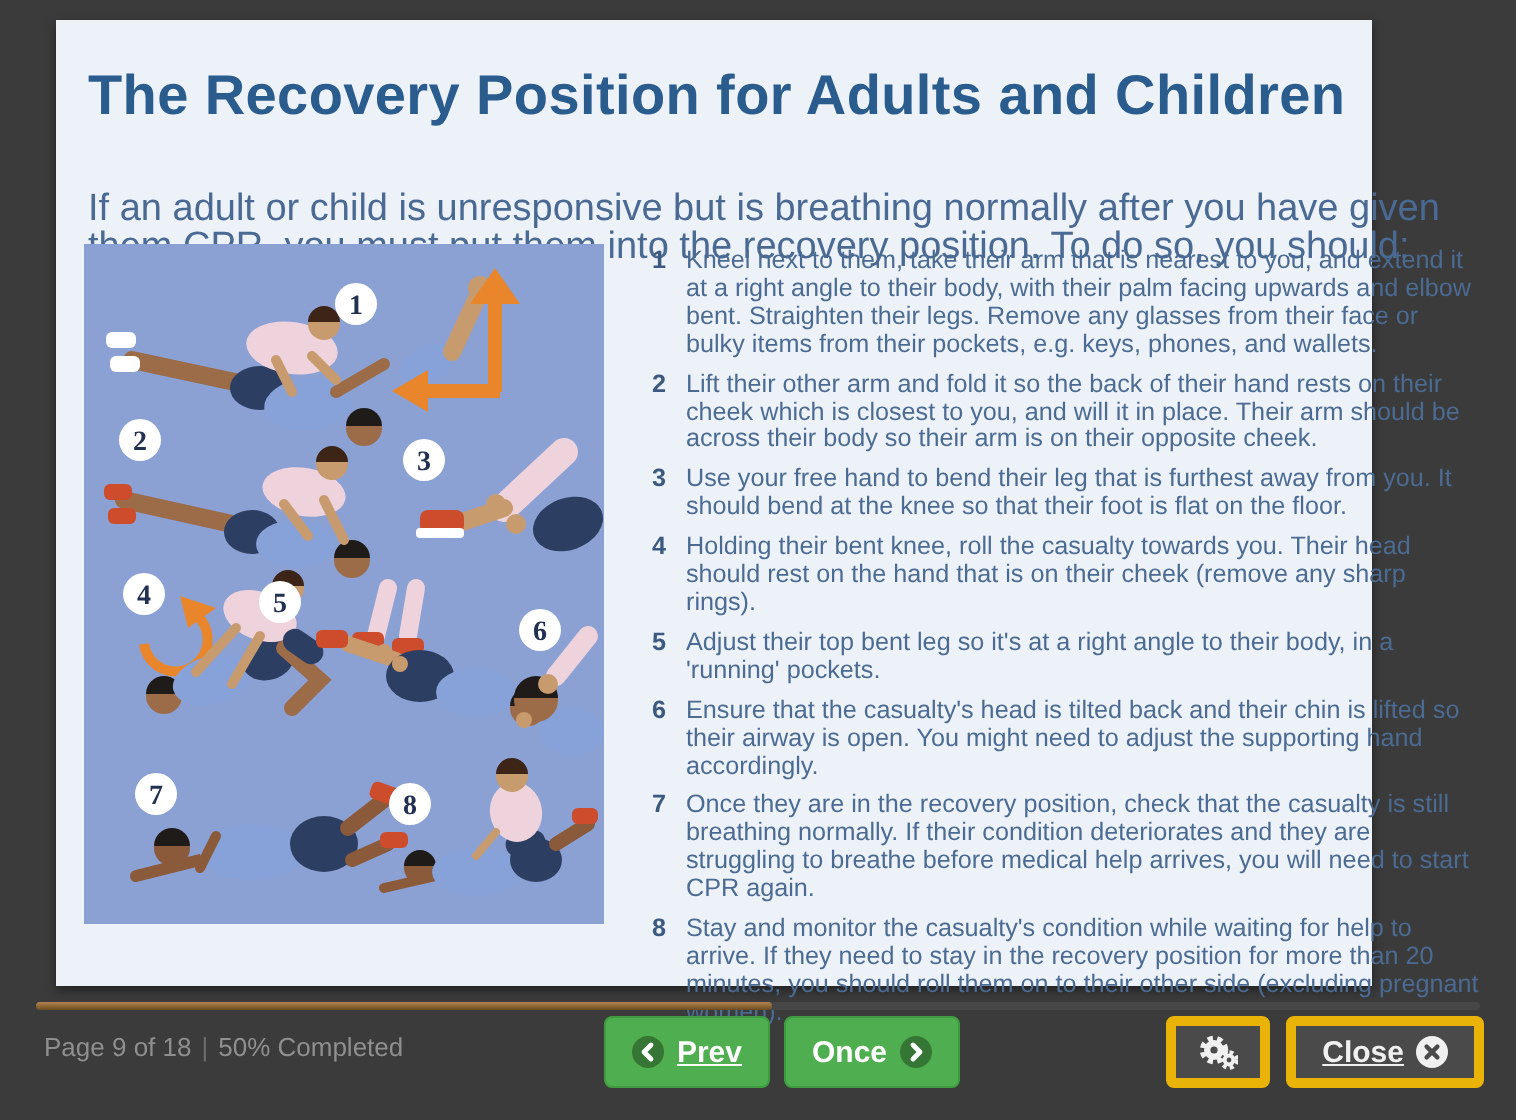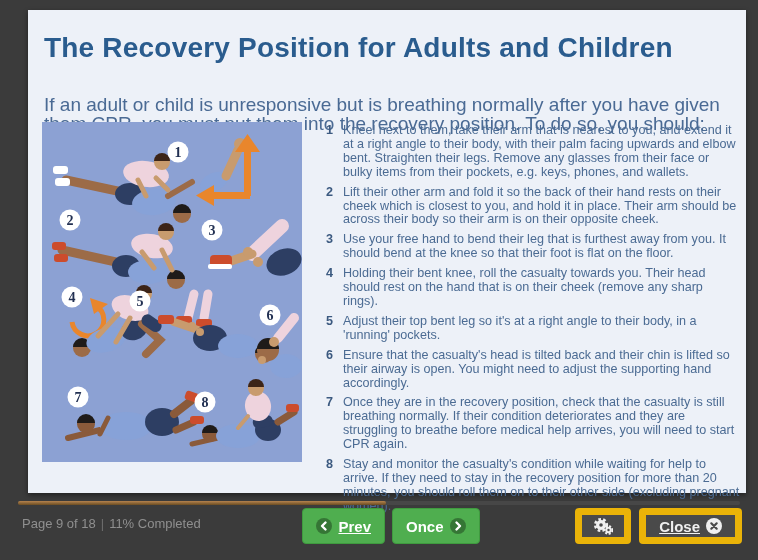--- a/index.html
+++ b/index.html
@@ -1,19 +1,19 @@
 <!DOCTYPE html>
 <html><head>
 <meta charset="utf-8">
 <style>
   html,body{margin:0;padding:0;background:#3b3b3b;}
   .stage{position:relative;width:758px;height:560px;background:#3b3b3b;overflow:hidden;
          font-family:"Liberation Sans",sans-serif;}
   
-  .card{position:absolute;left:28px;top:10px;width:718px;height:483px;background:#edf1f8;
+  .card{position:absolute;left:28px;top:10px;width:658px;height:483px;background:#edf1f8;
         box-shadow:0 2px 5px rgba(0,0,0,.45);}
   .title{position:absolute;left:16px;top:22px;margin:0;font-size:28px;font-weight:bold;
          color:#2a5c8e;letter-spacing:.2px;}
   .intro{position:absolute;left:16px;top:66px;width:692px;font-size:19px;line-height:19px;
          color:#4a6a94;}
   
   .illus{position:absolute;left:14px;top:112px;width:260px;height:340px;background:#8ca1d3;}
   .illus svg{display:block;}
   
   .steps{position:absolute;left:298px;top:114px;width:414px;margin:0;padding:0;list-style:none;}
@@ -24,21 +24,21 @@
   .progress .fill{height:100%;background:linear-gradient(#b5834e,#6a4c22);border-radius:2px;}
   
   .pageinfo{position:absolute;left:22px;top:516px;font-size:13px;color:#8f8f8f;}
   .pageinfo .sep{color:#6d6d6d;padding:0 5px;}
   .navbtns{position:absolute;left:0;top:508px;width:100%;display:flex;justify-content:center;gap:7px;
            padding-left:24px;box-sizing:border-box;}
   .rightbtns{position:absolute;right:16px;top:508px;display:flex;gap:8px;}
   .btn{display:inline-flex;align-items:center;gap:6px;height:36px;padding:0 13px;border-radius:4px;
        font-size:15px;font-weight:bold;cursor:pointer;box-sizing:border-box;user-select:none;}
   .btn-green{background:#4fae4f;border:1px solid #3f9b3f;color:#fff;}
-  .btn-dark{background:#4a4a4a;border:7px solid #eab308;color:#f0f0f0;}
+  .btn-dark{background:#4a4a4a;border:5px solid #eab308;color:#f0f0f0;}
   .u{text-decoration:underline;}
   .icn{display:inline-flex;align-items:center;justify-content:center;}
   
   .skA{fill:#c89b6e}.skB{fill:#9c6b47}.skC{fill:#8a5a3a}
   .pk{fill:#eed3dd}.lb{fill:#87a2d8}.nv{fill:#2d3e63}
   .hrD{fill:#3c2417}.hrB{fill:#1f1b19}.sh{fill:#cc4c2c}.wh{fill:#ffffff}
   .lskA{stroke:#c89b6e;stroke-linecap:round;fill:none}
   .lskB{stroke:#9c6b47;stroke-linecap:round;fill:none}
   .lskC{stroke:#8a5a3a;stroke-linecap:round;fill:none}
   .lpk{stroke:#eed3dd;stroke-linecap:round;fill:none}
@@ -180,21 +180,21 @@
 
     <ol class="steps">
 
         <li class="step">
           <span class="n">1</span>
           <span class="t">Kneel next to them, take their arm that is nearest to you, and extend it at a right angle to their body, with their palm facing upwards and elbow bent. Straighten their legs. Remove any glasses from their face or bulky items from their pockets, e.g. keys, phones, and wallets.</span>
         </li>
 
         <li class="step">
           <span class="n">2</span>
-          <span class="t">Lift their other arm and fold it so the back of their hand rests on their cheek which is closest to you, and hold it in place. Their arm should be across their body so their arm is on their opposite cheek.</span>
+          <span class="t">Lift their other arm and fold it so the back of their hand rests on their cheek which is closest to you, and will it in place. Their arm should be across their body so their arm is on their opposite cheek.</span>
         </li>
 
         <li class="step">
           <span class="n">3</span>
           <span class="t">Use your free hand to bend their leg that is furthest away from you. It should bend at the knee so that their foot is flat on the floor.</span>
         </li>
 
         <li class="step">
           <span class="n">4</span>
           <span class="t">Holding their bent knee, roll the casualty towards you. Their head should rest on the hand that is on their cheek (remove any sharp rings).</span>
@@ -220,21 +220,21 @@
           <span class="t">Stay and monitor the casualty's condition while waiting for help to arrive. If they need to stay in the recovery position for more than 20 minutes, you should roll them on to their other side (excluding pregnant women).</span>
         </li>
       </ol>
   </div>
 
   <div class="progress">
     <div class="fill" style="width: 51%;"></div>
   </div>
 
   <div class="pageinfo">
-    <span>Page 9 of 18</span><span class="sep">|</span><span>11% Completed</span>
+    <span>Page 9 of 18</span><span class="sep">|</span><span>50% Completed</span>
   </div>
 
   <div class="navbtns">
     <div class="btn btn-green">
       <span class="icn">
         <svg width="16" height="16" viewBox="0 0 16 16">
             <circle cx="8" cy="8" r="8" fill="rgba(0,0,0,.32)"></circle>
             <path d="M9.5,4.5 L6,8 L9.5,11.5" fill="none" stroke="#fff" stroke-width="2.4" stroke-linecap="round" stroke-linejoin="round"></path>
           </svg>
       </span>

